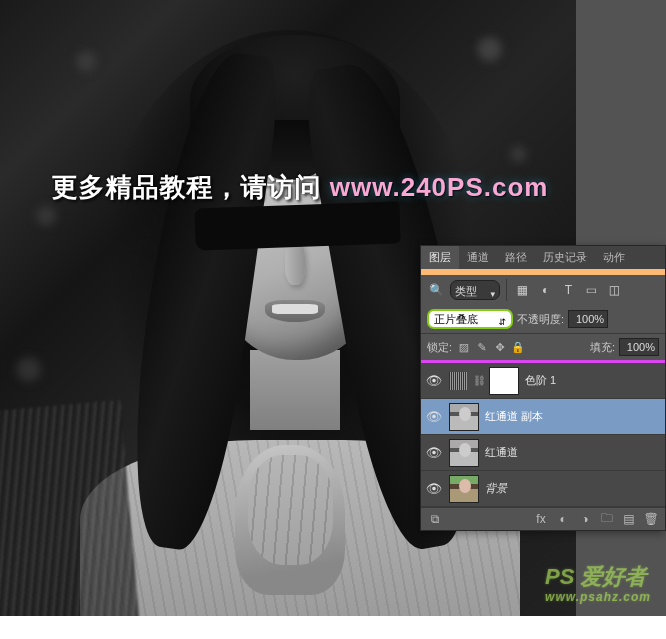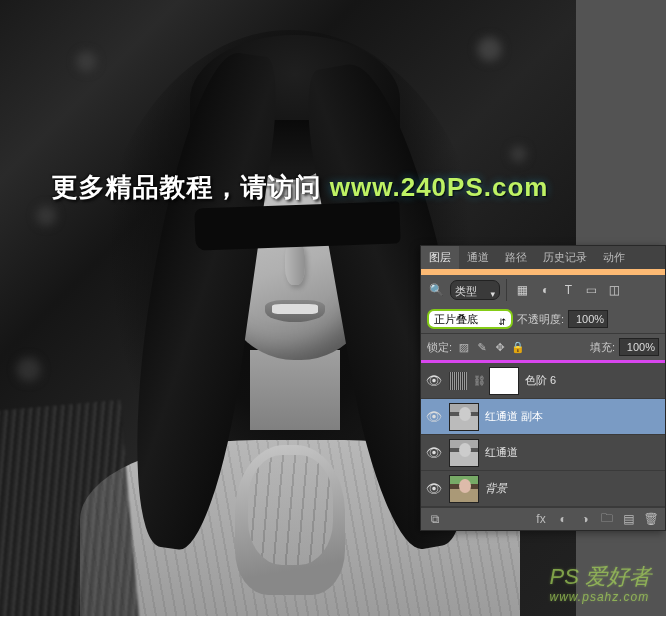--- a/index.html
+++ b/index.html
@@ -20,22 +20,22 @@
 .hair-front-r{position:absolute;left:340px;top:60px;width:110px;height:490px;background:linear-gradient(260deg,#050505,#1a1a1a,#0a0a0a);border-radius:20% 60% 50% 40%;transform:rotate(-10deg)}
 .hair-top{position:absolute;left:190px;top:35px;width:210px;height:130px;background:radial-gradient(ellipse at 50% 30%,#1f1f1f,#080808);border-radius:50% 50% 20% 20%}
 .bangs{position:absolute;left:255px;top:120px;width:80px;height:60px;background:linear-gradient(#0a0a0a,#1a1a1a);border-radius:0 0 50% 50%;transform:skewX(-10deg)}
 .hands{position:absolute;left:235px;top:445px;width:110px;height:150px;background:linear-gradient(170deg,#c8c8c8 0%,#a8a8a8 40%,#888 80%);border-radius:45% 45% 30% 30%}
 .fingers{position:absolute;left:248px;top:455px;width:85px;height:110px;background:repeating-linear-gradient(95deg,#b0b0b0 0,#b0b0b0 10px,#888 10px,#888 12px);border-radius:40%;opacity:.6}
 .body{position:absolute;left:80px;top:440px;width:440px;height:200px;background:linear-gradient(#b8b8b8,#989898);border-radius:40% 40% 0 0}
 .body::before{content:"";position:absolute;left:0;top:0;width:100%;height:100%;background:repeating-linear-gradient(80deg,transparent 0,transparent 8px,rgba(0,0,0,.08) 8px,rgba(0,0,0,.08) 10px);border-radius:40% 40% 0 0}
 .wheat{position:absolute;left:-20px;bottom:-10px;width:150px;height:220px;background:repeating-linear-gradient(100deg,#2a2a2a 0,#2a2a2a 3px,#444 3px,#444 5px,#1a1a1a 5px,#1a1a1a 8px);opacity:.7;transform:rotate(-5deg);filter:blur(1px)}
 .overlay-text{position:absolute;left:50px;top:170px;width:500px;text-align:center;z-index:5}
 .ot-line{font-size:26px;font-weight:bold;color:#fff;text-shadow:2px 2px 3px rgba(0,0,0,.8),-1px -1px 2px rgba(0,0,0,.6);letter-spacing:1px}
-.ot-url{color:#bef264;text-shadow:1px 1px 2px rgba(0,0,0,.9),0 0 8px rgba(30,200,255,.4)}
-.watermark{position:absolute;right:15px;bottom:35px;font-size:22px;color:#a8d85a;font-style:italic;font-weight:normal;opacity:.7;text-shadow:0 0 3px rgba(168,216,90,.5);z-index:20}
+.ot-url{color:#f9a8d4;text-shadow:1px 1px 2px rgba(0,0,0,.9),0 0 8px rgba(30,200,255,.4)}
+.watermark{position:absolute;right:15px;bottom:35px;font-size:22px;color:#a8d85a;font-style:italic;font-weight:bold;opacity:.7;text-shadow:0 0 3px rgba(168,216,90,.5);z-index:20}
 .watermark .sm{font-size:12px;display:block;letter-spacing:1px;margin-top:-2px}
 .panel{position:absolute;right:0;top:245px;width:246px;background:#535353;color:#ccc;font-size:12px;border:1px solid #282828;box-shadow:-2px 2px 8px rgba(0,0,0,.4);z-index:10}
 .tabs{display:flex;background:#424242;border-bottom:6px solid #fdba74}
 .tab{padding:4px 8px;font-size:11px;cursor:pointer;color:#bbb}
 .tab.active{background:#535353;color:#e8e8e8}
 .row{display:flex;align-items:center;padding:4px 6px;gap:4px}
 .sel{background:#3a3a3a;border:1px solid #222;color:#ddd;font-size:11px;height:20px;display:flex;align-items:flex-end;padding:0 4px;border-radius:7px}
 .kind-sel{width:50px;justify-content:space-between}
 .icon-btn{width:19px;height:17px;display:flex;align-items:center;justify-content:center;color:#ccc;font-size:12px;cursor:pointer}
 .blend-row{background:#535353}
@@ -141,21 +141,21 @@
     <span class="lbl">填充:</span>
     <div class="pct">100%</div>
   </div>
 
   <div class="layers">
     <div class="layer">
       <span class="eye">👁</span>
       <span class="levels-ic"></span>
       <span class="link-ic">⛓</span>
       <div class="thumb mask"></div>
-      <span class="lname">色阶 6</span>
+      <span class="lname">色阶 1</span>
     </div>
     <div class="layer sel-layer">
       <span class="eye">👁</span>
       <div class="thumb portrait"></div>
       <span class="lname">红通道 副本</span>
     </div>
     <div class="layer">
       <span class="eye">👁</span>
       <div class="thumb portrait"></div>
       <span class="lname">红通道</span>

